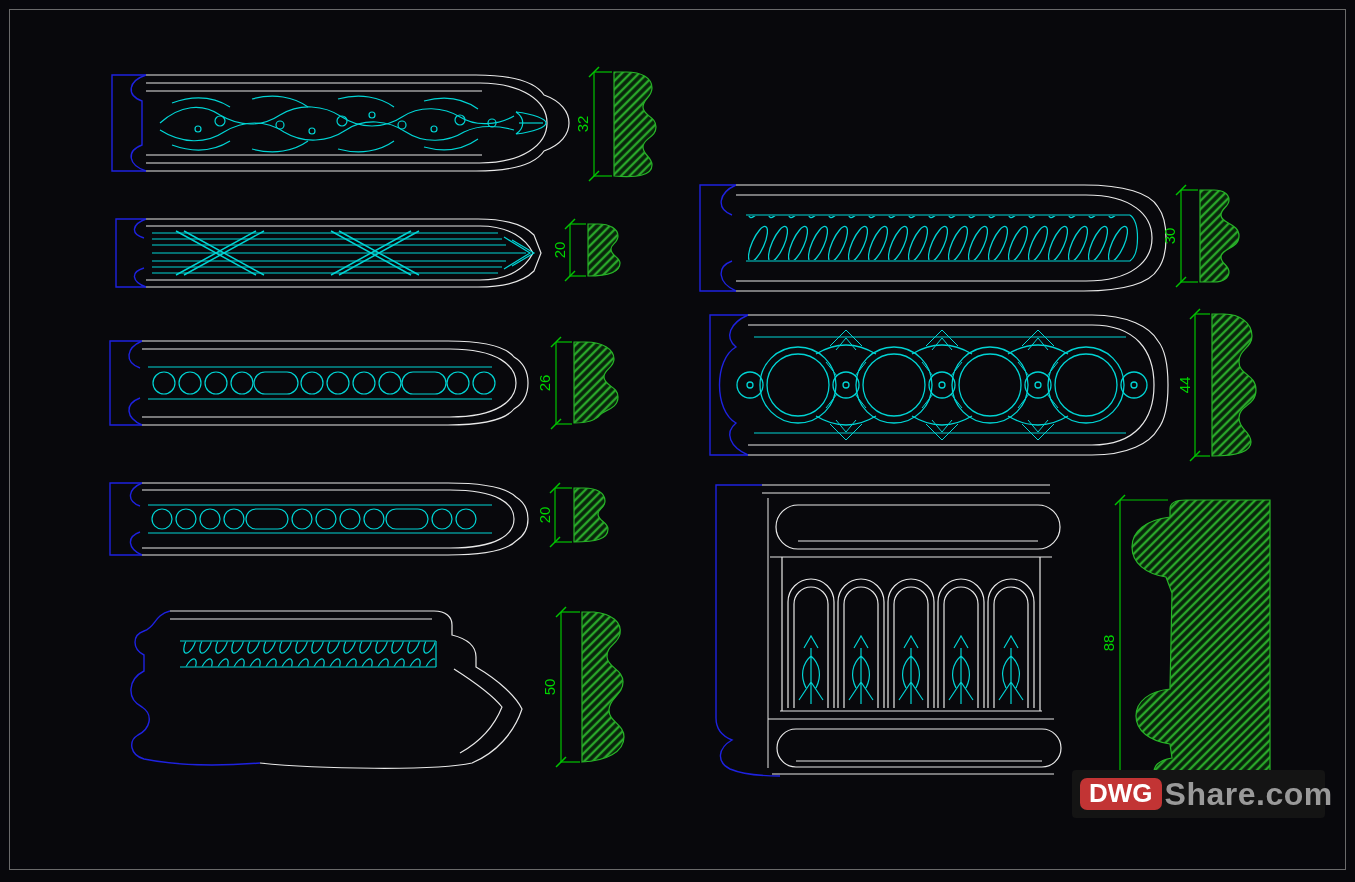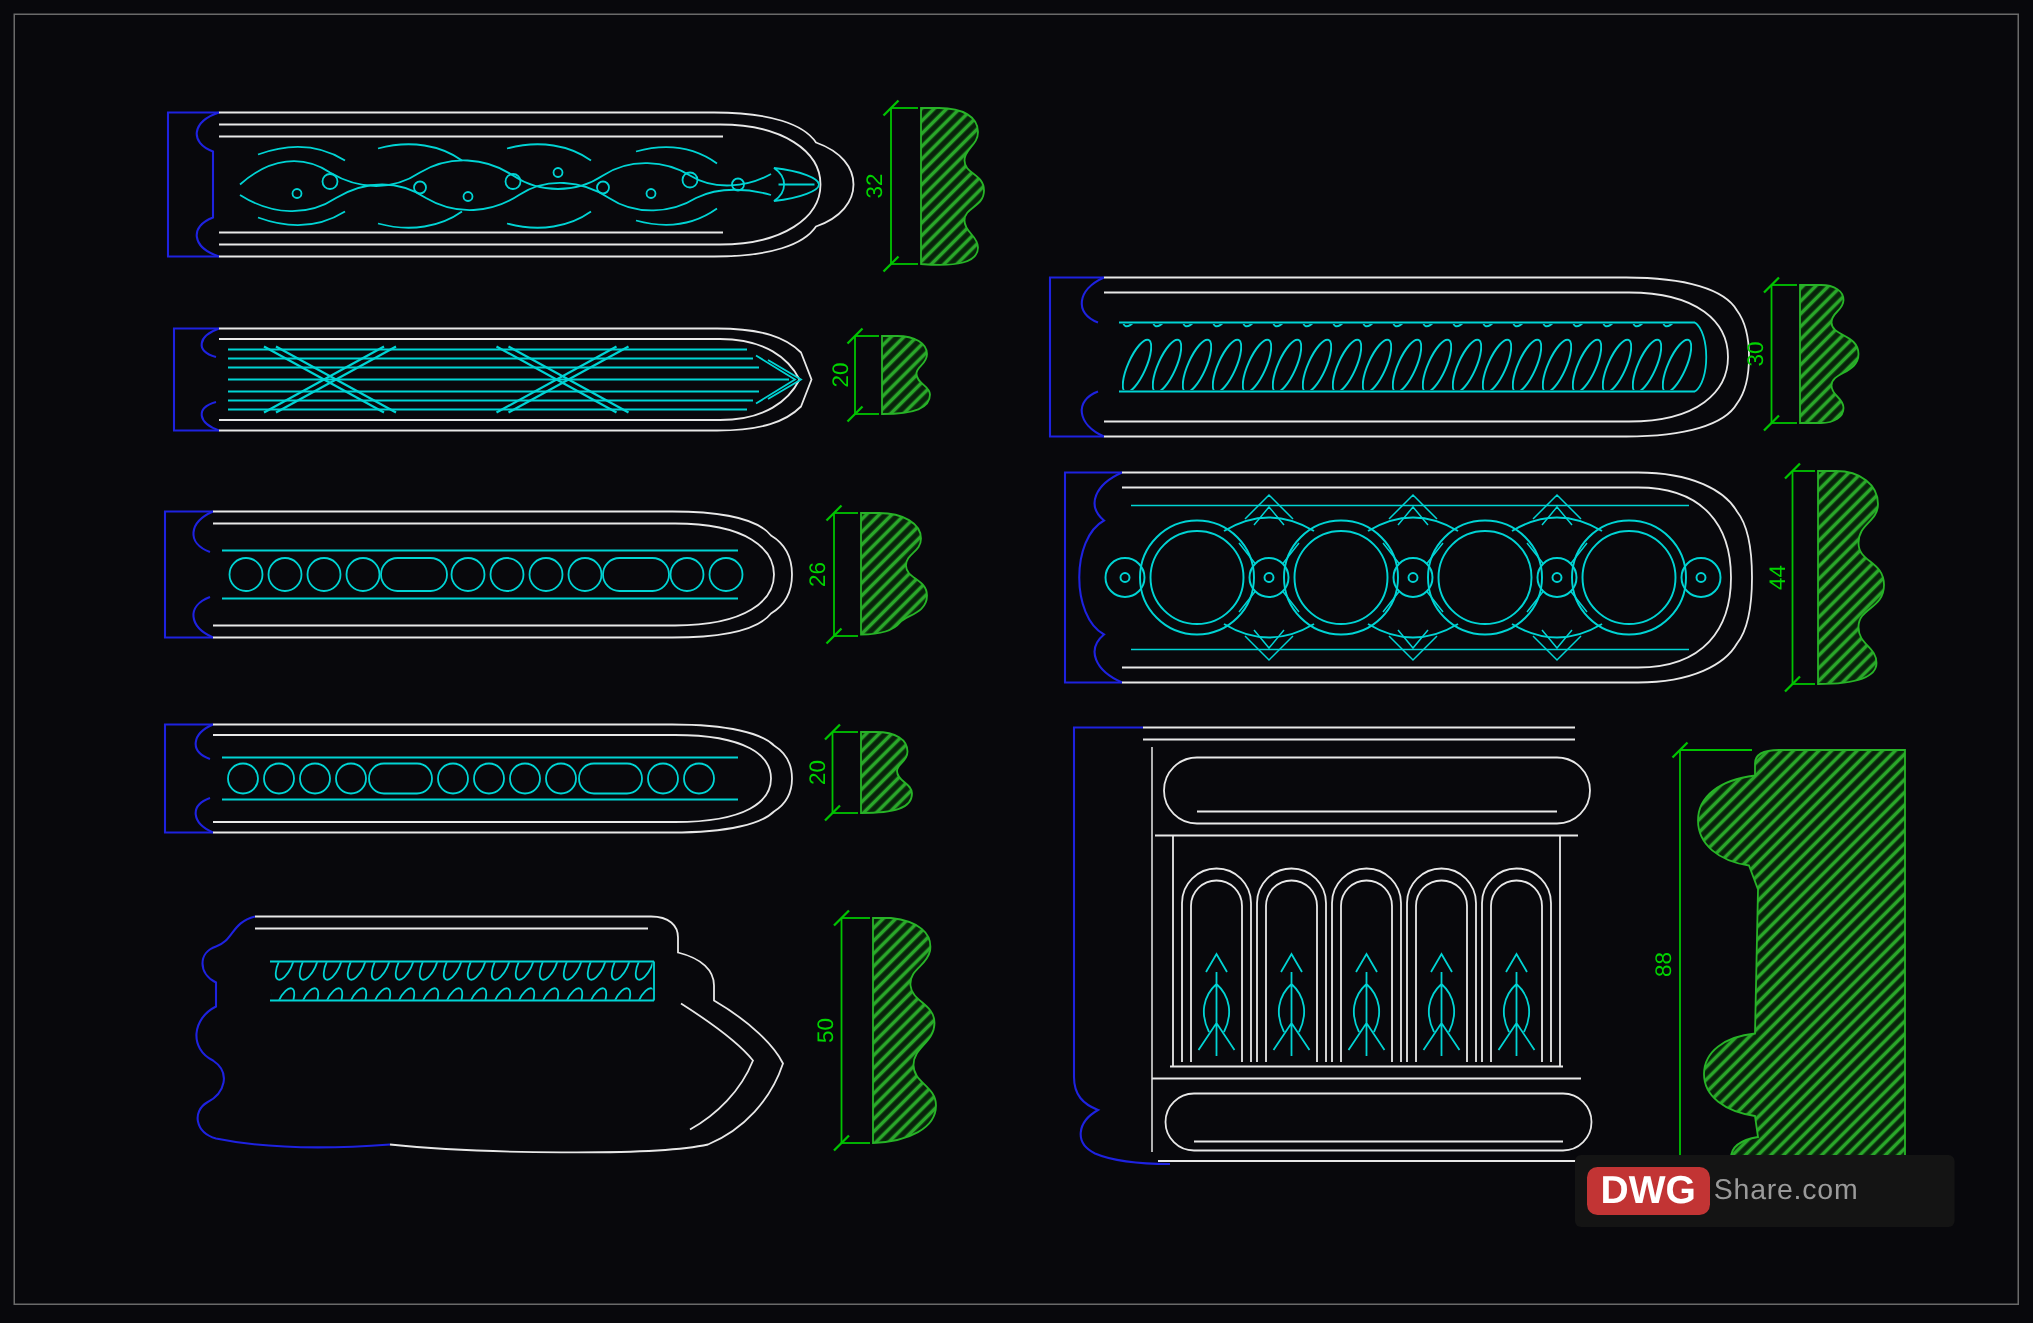--- a/index.html
+++ b/index.html
@@ -10,29 +10,29 @@
     overflow:hidden;
     font-family:"Liberation Sans", sans-serif;
   }
   .frame {
     position:absolute; left:9px; top:9px; width:1337px; height:861px;
     border:1px solid #6a6a6a;
   }
   .d { position:absolute; }
   svg { display:block; overflow:visible; }
   .watermark {
-    position:absolute; left:1050px; top:770px; width:253px; height:48px;
+    position:absolute; left:1072px; top:770px; width:253px; height:48px;
     background:#141414; border-radius:4px;
     display:flex; align-items:center; gap:3px; padding:4px 8px;
   }
   .wm-badge {
     background:#c23434; color:#ffffff; font-size:26px; font-weight:bold;
     padding:1px 9px 3px 9px; border-radius:7px; line-height:1.1;
   }
-  .wm-suffix { color:#9a9a9a; font-size:19px; font-weight:400; letter-spacing:0.5px; }
+  .wm-suffix { color:#9a9a9a; font-size:32px; font-weight:700; letter-spacing:0.5px; }
   text { font-family:"Liberation Sans", sans-serif; }
 </style>
 </head>
 <body>
 
 <div class="frame"></div>
 <div>
 
   <div class="d" style="left:100px;top:68px;">
     <svg width="470" height="112" viewBox="0 0 470 112">

